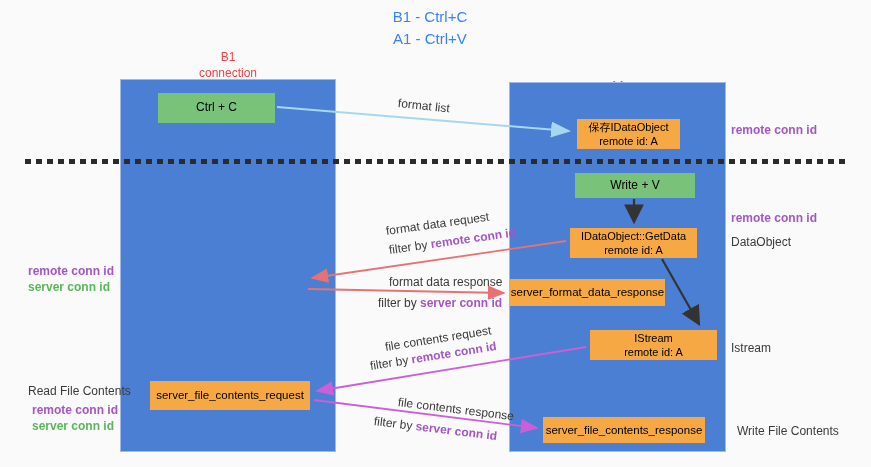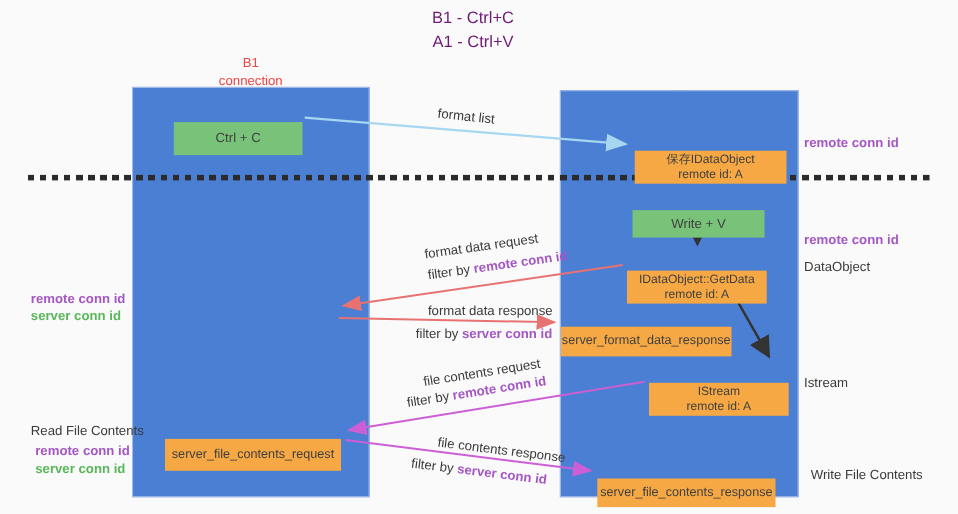--- a/index.html
+++ b/index.html
@@ -7,21 +7,21 @@
     font-family:"Liberation Sans", sans-serif;
     background:#fafafa;
     width:871px;height:467px;
     position:relative;overflow:hidden;
     color:#3a3a3a;
   }
   .stage{position:absolute;left:0;top:0;width:871px;height:467px;}
 
   .title{
     position:absolute;left:330px;top:6px;width:200px;
-    text-align:center;font-size:15px;line-height:1.45;color:#701a75;
+    text-align:center;font-size:15px;line-height:1.45;color:#3b82f6;
   }
 
   .col-header{
     position:absolute;text-align:center;font-size:12px;line-height:1.3;color:#ef4444;
   }
   .col-header.b1{left:120px;top:50px;width:216px;}
   .col-header.a1{left:509px;top:50px;width:217px;margin-top:29px;}
 
   .column{
     position:absolute;background:#4a7fd3;border:1px solid #9fb8e8;box-sizing:border-box;
@@ -33,28 +33,28 @@
     position:absolute;left:25px;top:159px;width:820px;height:5px;
     background:repeating-linear-gradient(90deg,#2b2b2b 0 6px,transparent 6px 11px);
     z-index:3;
   }
 
   svg.arrows{position:absolute;left:0;top:0;z-index:3;}
 
   .node{
     position:absolute;z-index:4;display:flex;flex-direction:column;
     align-items:center;justify-content:center;
-    color:#404040;text-align:center;box-sizing:border-box;margin-top:18px;
+    color:#000000;text-align:center;box-sizing:border-box;
   }
   .node .l1,.node .l2{line-height:1.3;}
   .box-green{background:#79c279;font-size:12px;}
   .box-orange{background:#f6a844;font-size:11px;}
 
   .n-ctrl-c{left:158px;top:93px;width:117px;height:30px;}
-  .n-save-dobj{left:577px;top:119px;width:138px;height:30px;}
+  .n-save-dobj{left:577px;top:119px;width:103px;height:30px;}
   .n-ctrl-v{left:575px;top:173px;width:120px;height:25px;}
   .n-getdata{left:570px;top:228px;width:127px;height:30px;}
   .n-sfdreq{left:152px;top:267px;width:153px;height:28px;font-size:11.5px;}
   .n-sfdresp{left:510px;top:279px;width:155px;height:27px;font-size:11.5px;}
   .n-istream{left:590px;top:330px;width:127px;height:30px;}
   .n-sfcreq{left:150px;top:381px;width:160px;height:29px;font-size:11.5px;}
   .n-sfcresp{left:543px;top:417px;width:162px;height:26px;font-size:11.5px;}
 
   .lbl{
     position:absolute;z-index:5;font-size:12px;color:#3a3a3a;white-space:nowrap;

